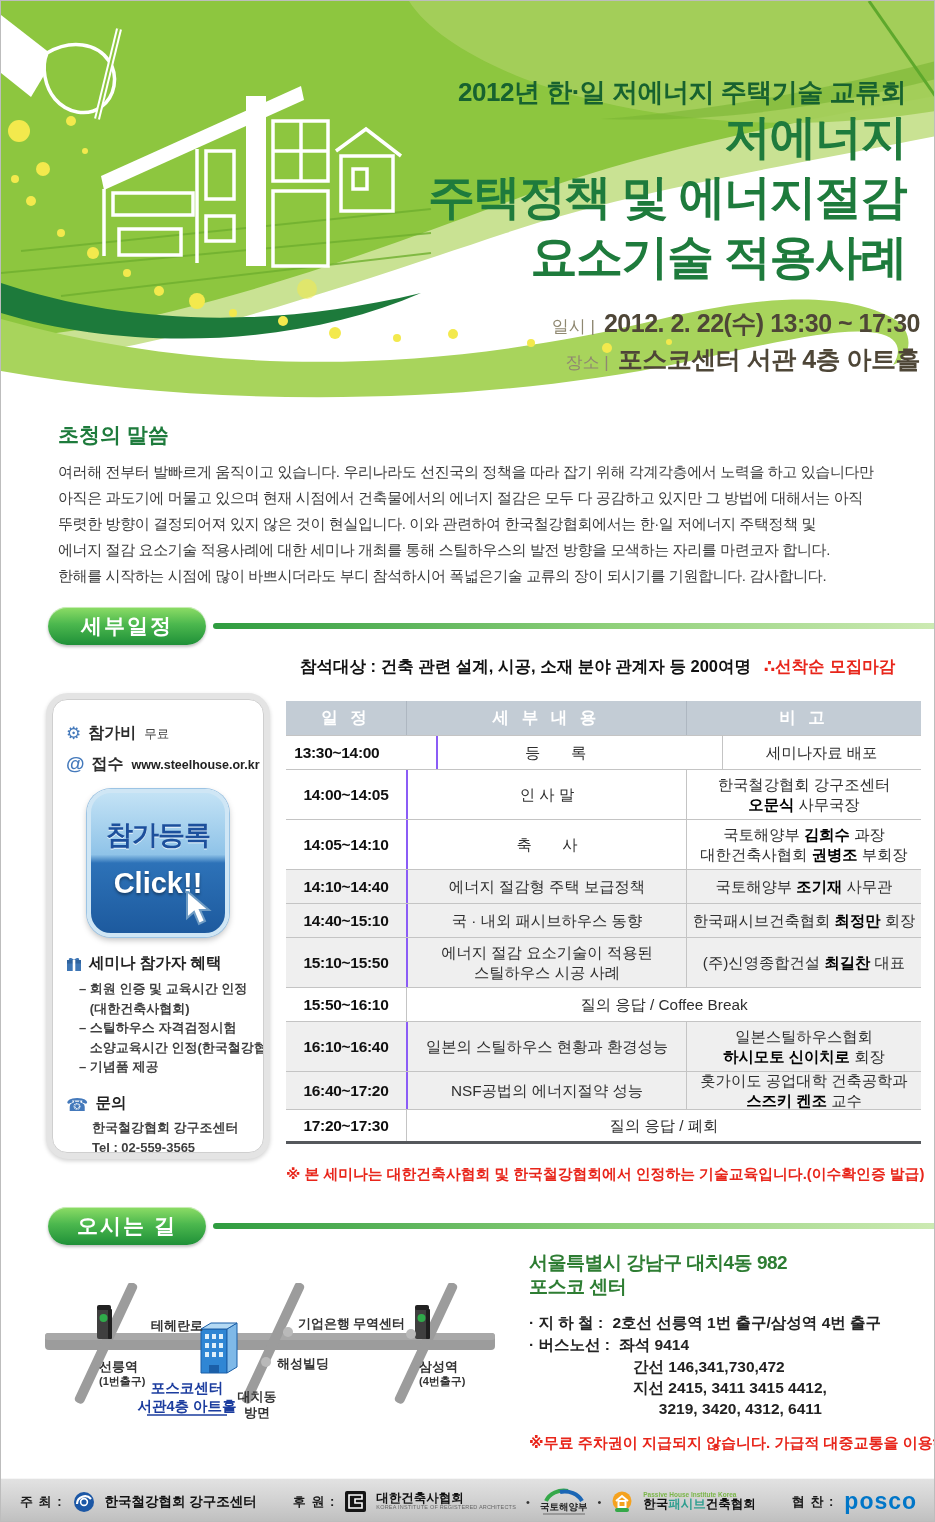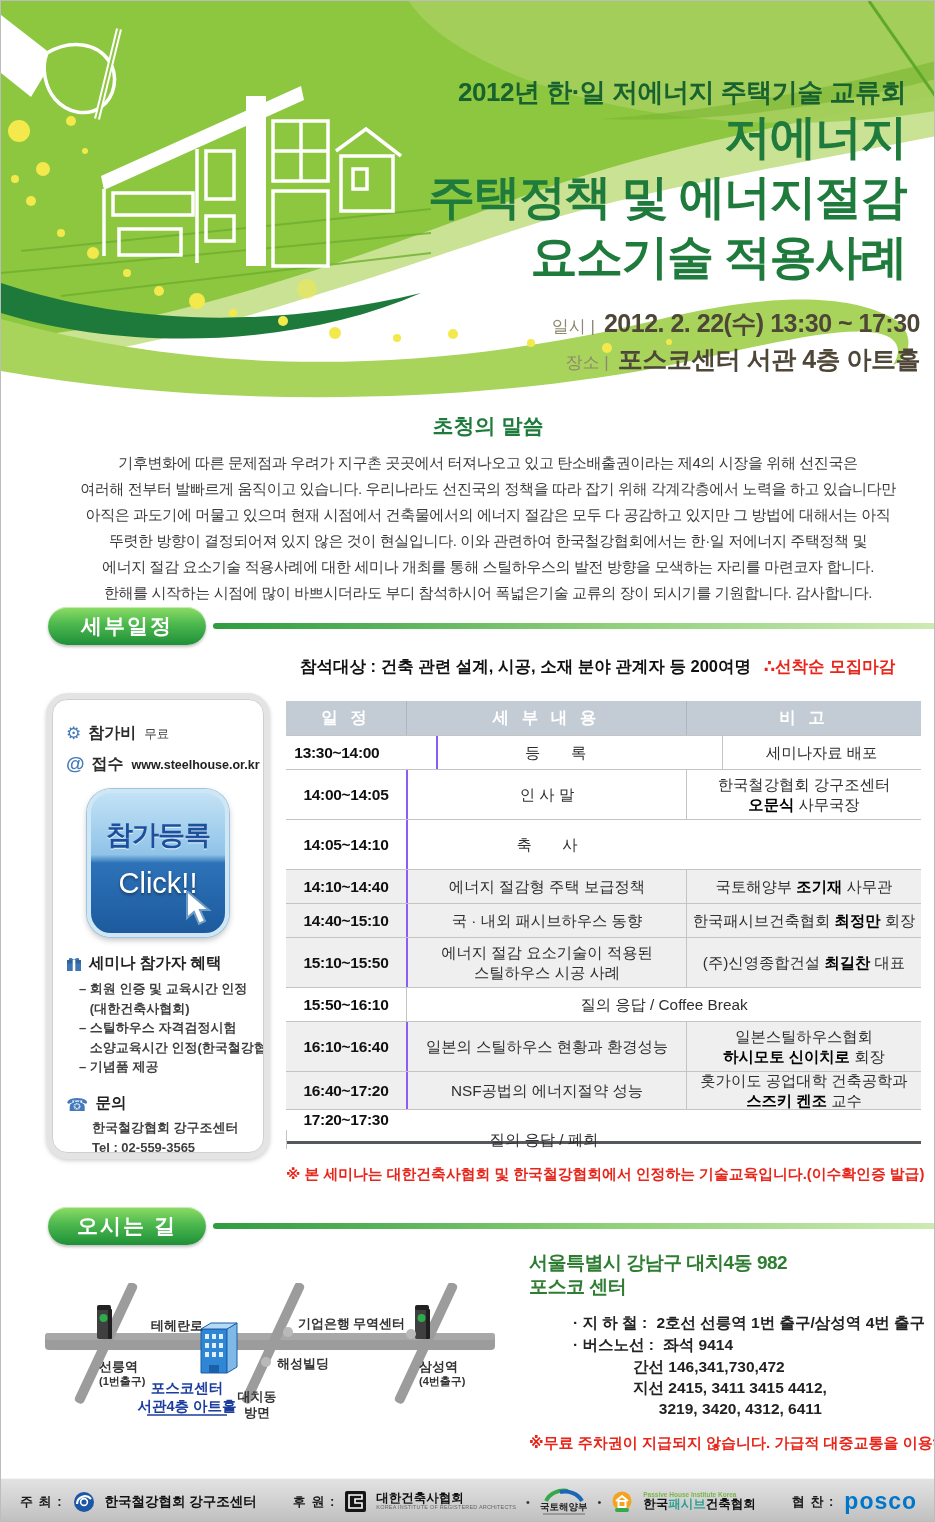--- a/index.html
+++ b/index.html
@@ -14,21 +14,21 @@
   
   .hdr-art{position:absolute;left:0;top:0;width:935px;height:400px;}
   .hdr-subtitle{position:absolute;right:28px;top:74px;font-size:26px;font-weight:700;color:#17622f;letter-spacing:-0.5px;}
   .hdr-title{position:absolute;right:28px;color:var(--green-dark);font-weight:800;font-size:47px;letter-spacing:-1.5px;line-height:1;}
   .hdr-title.t1{top:112px}.hdr-title.t2{top:172px}.hdr-title.t3{top:232px}
   .hdr-meta{position:absolute;right:14px;display:flex;align-items:baseline;white-space:nowrap;}
   .hdr-meta.m1{top:306px}.hdr-meta.m2{top:342px}
   .meta-label{font-size:17px;color:#8f8871;margin-right:9px;}
   .meta-value{font-size:25px;font-weight:800;color:#4e4637;letter-spacing:-0.5px;}
   
-  .invitation{position:absolute;left:57px;top:411px;width:860px;text-align:center;}
+  .invitation{position:absolute;left:57px;top:420px;width:860px;}
   .invitation h2{margin:0;font-size:21px;font-weight:800;color:var(--green-dark);}
   #invite-lines{margin-top:10px;}
   .inv-line{font-size:15px;color:#3a3a3a;line-height:26px;white-space:nowrap;letter-spacing:-0.4px;}
   
   .pill-row{position:absolute;left:0;width:935px;height:40px;}
   .pill-row.schedule-pos{top:606px}.pill-row.directions-pos{top:1206px}
   .pill{position:absolute;left:47px;top:0;width:158px;height:38px;border-radius:19px;
     background:linear-gradient(180deg,#8edd66 0%,#4cb84e 45%,#1f9038 100%);
     color:#fff;font-size:21px;font-weight:700;display:flex;align-items:center;justify-content:center;
     letter-spacing:2px;box-shadow:0 2px 3px rgba(0,0,0,.25), inset 0 1px 0 rgba(255,255,255,.5);}
@@ -45,21 +45,21 @@
   .sb-row{display:flex;align-items:baseline;margin-top:8px;}
   .sb-icon{color:var(--blue-icon);font-size:17px;margin-right:7px;position:relative;top:1px;}
   .sb-label{font-size:16px;font-weight:800;color:#2c2c2c;margin-right:8px;white-space:nowrap;}
   .sb-small{font-size:12.5px;color:#444;}
   .sb-url{font-size:12.5px;font-weight:600;color:#222;}
   .click-btn{display:block;width:142px;height:148px;margin:14px auto 0 auto;position:relative;cursor:pointer;
     border-radius:24px;border:4px solid #cfe6f5;box-sizing:border-box;
     background:linear-gradient(180deg,#c3e2f5 0%,#8fc3e8 44%,#2d72b8 50%,#1d5a9e 100%);
     box-shadow:0 0 0 1px #9cc4e4,0 3px 6px rgba(0,0,0,.25);text-align:center;}
   .click-btn .l1{display:block;margin-top:24px;font-size:27px;font-weight:800;color:#1c4f9c;text-shadow:0 1px 0 #e8f4fc;letter-spacing:-1px;}
-  .click-btn .l2{display:block;margin-top:14px;font-size:29px;font-weight:400;color:#fff;text-shadow:0 2px 3px rgba(0,0,0,.4);}
+  .click-btn .l2{display:block;margin-top:14px;font-size:29px;font-weight:700;color:#fff;text-shadow:0 2px 3px rgba(0,0,0,.4);}
   .cursor-icon{position:absolute;right:8px;bottom:4px;}
   .sb-section-title{display:flex;align-items:center;margin-top:16px;}
   .sb-section-title .t{font-size:15.5px;font-weight:800;color:#222;}
   .benefits{margin-top:5px;padding-left:13px;}
   .benefit-item{font-size:13px;color:#3f3f3f;line-height:19.5px;white-space:pre;font-weight:600;}
   .contact{margin-top:3px;padding-left:26px;}
   .contact-line{font-size:13px;color:#3f3f3f;line-height:20.5px;white-space:pre;font-weight:600;}
   .gift-icon{margin-right:7px;display:inline-block;}
   
   #schedule-table{position:absolute;left:285px;top:700px;width:635px;}
@@ -80,21 +80,21 @@
   
   #map-svg{position:absolute;left:40px;top:1282px;width:460px;height:180px;}
   #map-svg text{font-family:"Liberation Sans","DejaVu Sans",sans-serif;}
   .map-label{font-size:13px;font-weight:700;fill:#333;}
   .map-label-sm{font-size:11px;font-weight:600;fill:#333;}
   .map-label-blue{font-size:14.5px;font-weight:800;fill:var(--map-blue);}
   
   .address{position:absolute;left:528px;top:1250px;width:400px;}
   .addr-line{font-size:19px;font-weight:800;color:var(--addr-green);line-height:24px;letter-spacing:-0.5px;}
   .transit{margin-top:13px;}
-  .transit-line{font-size:15.5px;color:#222;line-height:22px;white-space:nowrap;margin-left:44px;}
+  .transit-line{font-size:15.5px;color:#222;line-height:22px;white-space:nowrap;}
   .transit-line .lbl{font-weight:800;}
   .transit-line .val{font-weight:600;margin-left:5px;}
   #bus-extra{margin-left:104px;}
   .bus-route-line{font-size:15.5px;font-weight:600;color:#222;line-height:21px;white-space:pre;}
   .parking-note{margin-top:15px;font-size:15px;font-weight:600;color:var(--red);white-space:nowrap;}
   
   .footer{position:absolute;left:0;top:1477px;width:935px;height:45px;
     background:linear-gradient(180deg,#e2e2e2 0%,#cfcfcf 55%,#bdbdbd 100%);
     border-top:1px solid #f6f6f6;display:flex;align-items:center;justify-content:center;gap:10px;}
   .f-label{font-size:13px;font-weight:800;color:#1a1a1a;letter-spacing:1px;white-space:nowrap;}
@@ -183,21 +183,20 @@
     <span class="meta-value">2012. 2. 22(수) 13:30 ~ 17:30</span>
   </div>
   <div class="hdr-meta m2">
     <span class="meta-label">장소 |</span>
     <span class="meta-value">포스코센터 서관 4층 아트홀</span>
   </div>
 
   <section class="invitation">
     <h2>초청의 말씀</h2>
     <div id="invite-lines">
-        <div class="inv-line">기후변화에 따른 문제점과 우려가 지구촌 곳곳에서 터져나오고 있고 탄소배출권이라는 제4의 시장을 위해 선진국은</div>
         <div class="inv-line">여러해 전부터 발빠르게 움직이고 있습니다. 우리나라도 선진국의 정책을 따라 잡기 위해 각계각층에서 노력을 하고 있습니다만</div>
         <div class="inv-line">아직은 과도기에 머물고 있으며 현재 시점에서 건축물에서의 에너지 절감은 모두 다 공감하고 있지만 그 방법에 대해서는 아직</div>
         <div class="inv-line">뚜렷한 방향이 결정되어져 있지 않은 것이 현실입니다. 이와 관련하여 한국철강협회에서는 한·일 저에너지 주택정책 및</div>
         <div class="inv-line">에너지 절감 요소기술 적용사례에 대한 세미나 개최를 통해 스틸하우스의 발전 방향을 모색하는 자리를 마련코자 합니다.</div>
         <div class="inv-line">한해를 시작하는 시점에 많이 바쁘시더라도 부디 참석하시어 폭넓은기술 교류의 장이 되시기를 기원합니다. 감사합니다.</div>
       </div>
   </section>
 
   <div class="pill-row schedule-pos">
     <div class="pill">세부일정</div>
@@ -278,20 +277,24 @@
         <div class="td remark">
           <div><span>한국철강협회 강구조센터</span></div>
           <div><span class="b">오문식</span><span> 사무국장</span></div>
         </div>
       </div>
       <div class="trow" style="height: 50px;">
         <div class="td time">14:05~14:10</div>
         <div class="td content">
           <div>축　　사</div>
         </div>
+        <div class="td remark">
+          <div><span>국토해양부 </span><span class="b">김희수</span><span> 과장</span></div>
+          <div><span>대한건축사협회 </span><span class="b">권병조</span><span> 부회장</span></div>
+        </div>
       </div>
       <div class="trow shaded" style="height: 34px;">
         <div class="td time">14:10~14:40</div>
         <div class="td content">
           <div>에너지 절감형 주택 보급정책</div>
         </div>
         <div class="td remark">
           <div><span>국토해양부 </span><span class="b">조기재</span><span> 사무관</span></div>
         </div>
       </div>
@@ -333,21 +336,21 @@
       <div class="trow shaded" style="height: 38px;">
         <div class="td time">16:40~17:20</div>
         <div class="td content">
           <div>NSF공법의 에너지절약 성능</div>
         </div>
         <div class="td remark">
           <div><span>홋가이도 공업대학 건축공학과</span></div>
           <div><span class="b">스즈키 켄조</span><span> 교수</span></div>
         </div>
       </div>
-      <div class="trow" style="height: 35px; flex-direction: column;">
+      <div class="trow" style="height: 35px;">
         <div class="td time">17:20~17:30</div>
         <div class="td merged">
           <div>질의 응답 / 폐회</div>
         </div>
       </div>
     </div>
   <div class="footnote">※ 본 세미나는 대한건축사협회 및 한국철강협회에서 인정하는 기술교육입니다.(이수확인증 발급)</div>
 
   <div class="pill-row directions-pos">
     <div class="pill">오시는 길</div>

